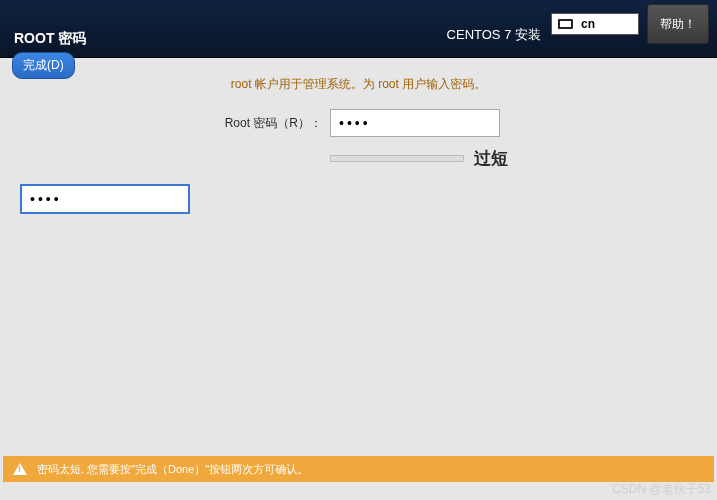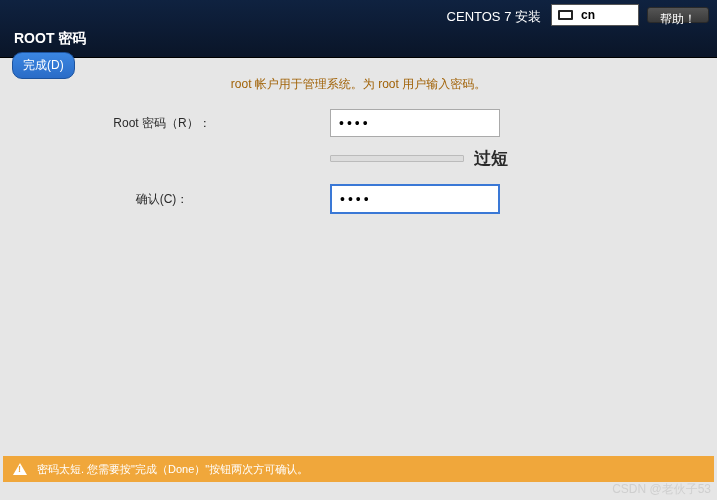--- a/index.html
+++ b/index.html
@@ -69,40 +69,40 @@
     }
     .help-btn {
       background: #484848;
       background: linear-gradient(to bottom,#555,#3a3a3a);
       color: #fff;
       border: 1px solid #2a2a2a;
       border-radius: 3px;
       padding: 3px 12px;
       font-size: 12px;
       cursor: pointer;
-      height: 16px;
+      height: 40px;
     }
     .content {
       padding: 18px 20px;
     }
     .instruction {
       text-align: center;
       font-size: 12px;
       color: #a16207;
       margin-bottom: 16px;
     }
     .form-row {
       display: flex;
       align-items: center;
       margin-bottom: 10px;
     }
     .form-label {
       width: 310px;
-      text-align: center;
-      padding-right: 26px;
+      text-align: right;
+      padding-right: 8px;
       font-size: 12px;
       color: #2a2a2a;
     }
     .password-input {
       width: 170px;
       height: 28px;
       border: 1px solid #aaa;
       padding: 4px 8px;
       font-size: 14px;
       background: #fff;
@@ -198,21 +198,20 @@
     <div class="form-label">Root 密码（R）：</div>
     <input type="text" class="password-input" readonly="" value="••••" style="">
   </div>
 
   <div class="strength-row">
     <div class="strength-bar"></div>
     <div class="strength-label">过短</div>
   </div>
 
   <div class="form-row">
-    <div class="form-label">确认(C)：</div>
     <input type="text" class="password-input focused" readonly="" value="••••" style="">
   </div>
 </div>
 
 <div class="footer-warning">
   <span class="warn-icon"></span>
   <span>密码太短. 您需要按"完成（Done）"按钮两次方可确认。</span>
 </div>
 
 <div class="watermark">CSDN @老伙子53</div>

